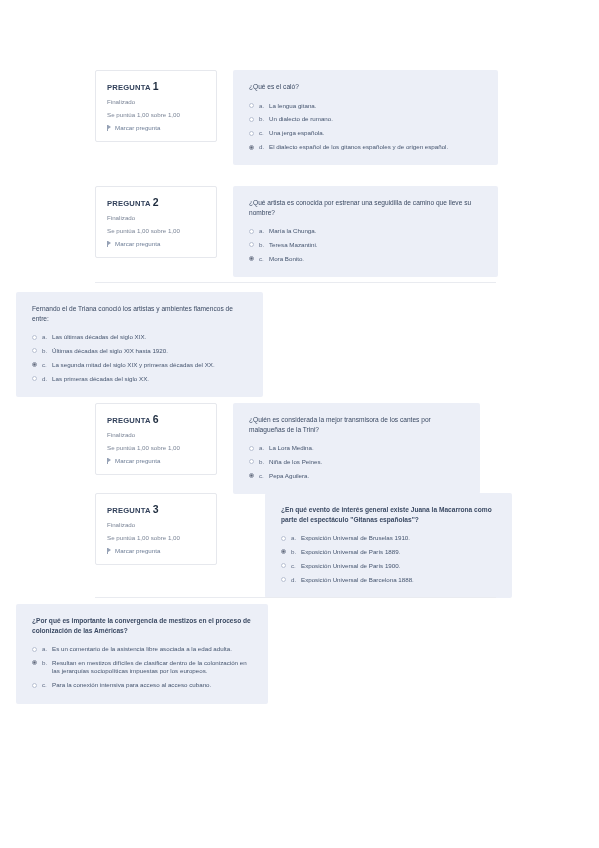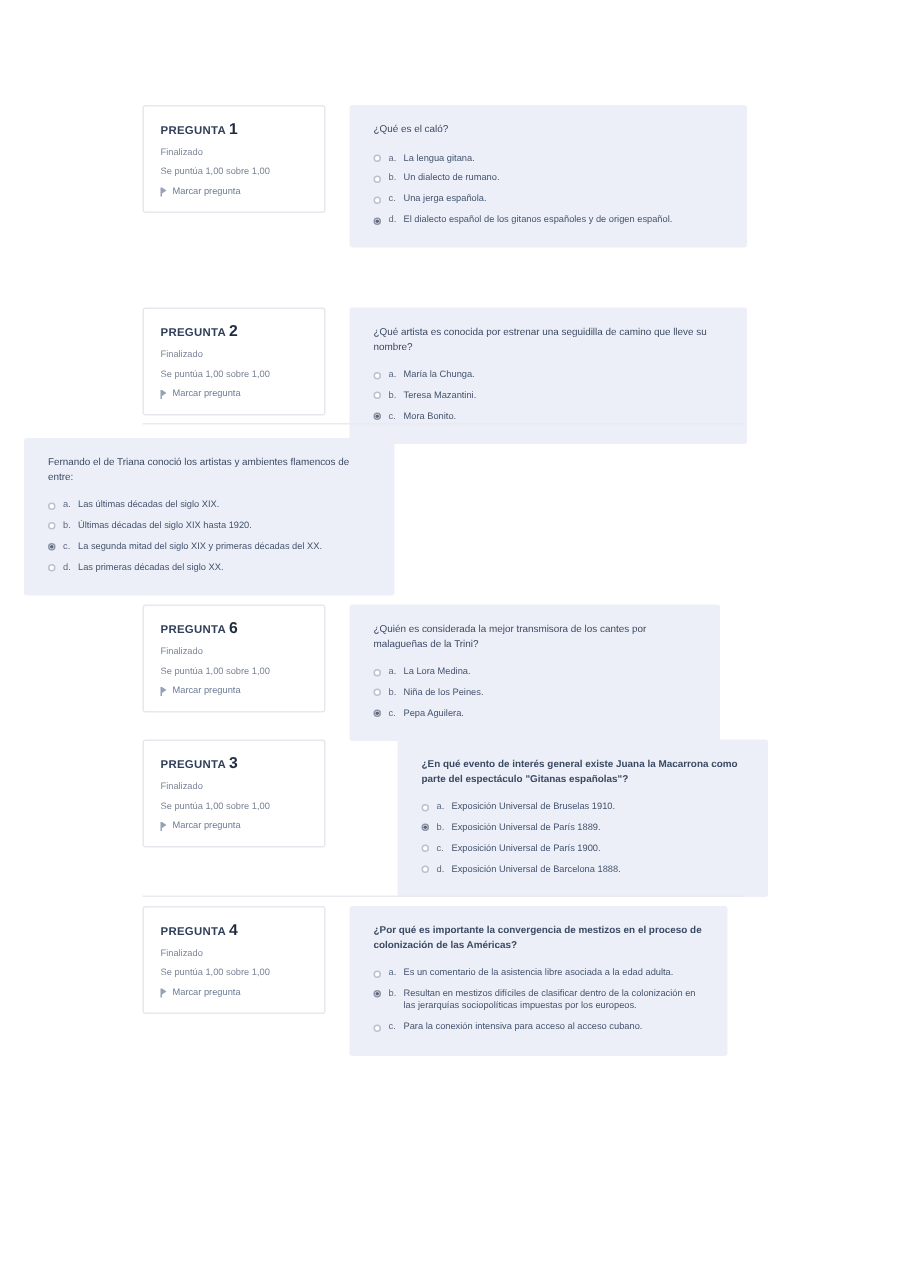--- a/index.html
+++ b/index.html
@@ -215,21 +215,21 @@
               <span class="ans-text">Una jerga española.</span>
             </li>
             <li class="answer">
               <span class="radio selected"></span>
               <span class="ans-letter">d.</span>
               <span class="ans-text">El dialecto español de los gitanos españoles y de origen español.</span>
             </li>
           </ul>
         </div>
       </div>
-      <div class="qblock" style="top: 186px; margin-top: 19px;">
+      <div class="qblock" style="top: 186px;">
         <div class="qinfo">
           <div class="qinfo-title"><span>PREGUNTA</span><span class="qnum">2</span></div>
           <div class="qinfo-line">Finalizado</div>
           <div class="qinfo-line">Se puntúa 1,00 sobre 1,00</div>
           <div class="qinfo-flag">
             <span class="flag-icon"></span>
             <span>Marcar pregunta</span>
           </div>
         </div>
         <div class="qpanel" style="width: 265px;">
@@ -341,29 +341,20 @@
             </li>
             <li class="answer">
               <span class="radio"></span>
               <span class="ans-letter">d.</span>
               <span class="ans-text">Exposición Universal de Barcelona 1888.</span>
             </li>
           </ul>
         </div>
       </div>
       <div class="qblock" style="top: 604px;">
-        <div class="qinfo">
-          <div class="qinfo-title"><span>PREGUNTA</span><span class="qnum">4</span></div>
-          <div class="qinfo-line">Finalizado</div>
-          <div class="qinfo-line">Se puntúa 1,00 sobre 1,00</div>
-          <div class="qinfo-flag">
-            <span class="flag-icon"></span>
-            <span>Marcar pregunta</span>
-          </div>
-        </div>
         <div class="qpanel" style="width: 252px;">
           <p class="qtext bold">¿Por qué es importante la convergencia de mestizos en el proceso de colonización de las Américas?</p>
           <ul class="answers">
             <li class="answer">
               <span class="radio"></span>
               <span class="ans-letter">a.</span>
               <span class="ans-text">Es un comentario de la asistencia libre asociada a la edad adulta.</span>
             </li>
             <li class="answer">
               <span class="radio selected"></span>

